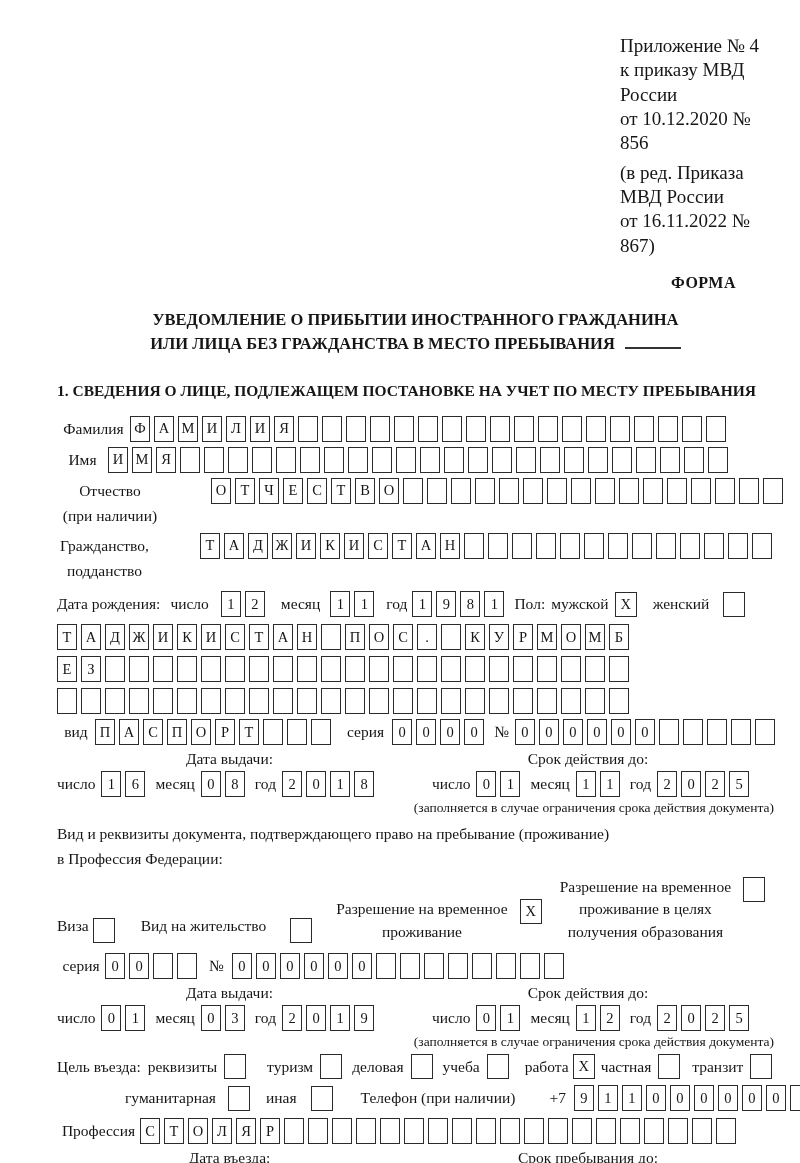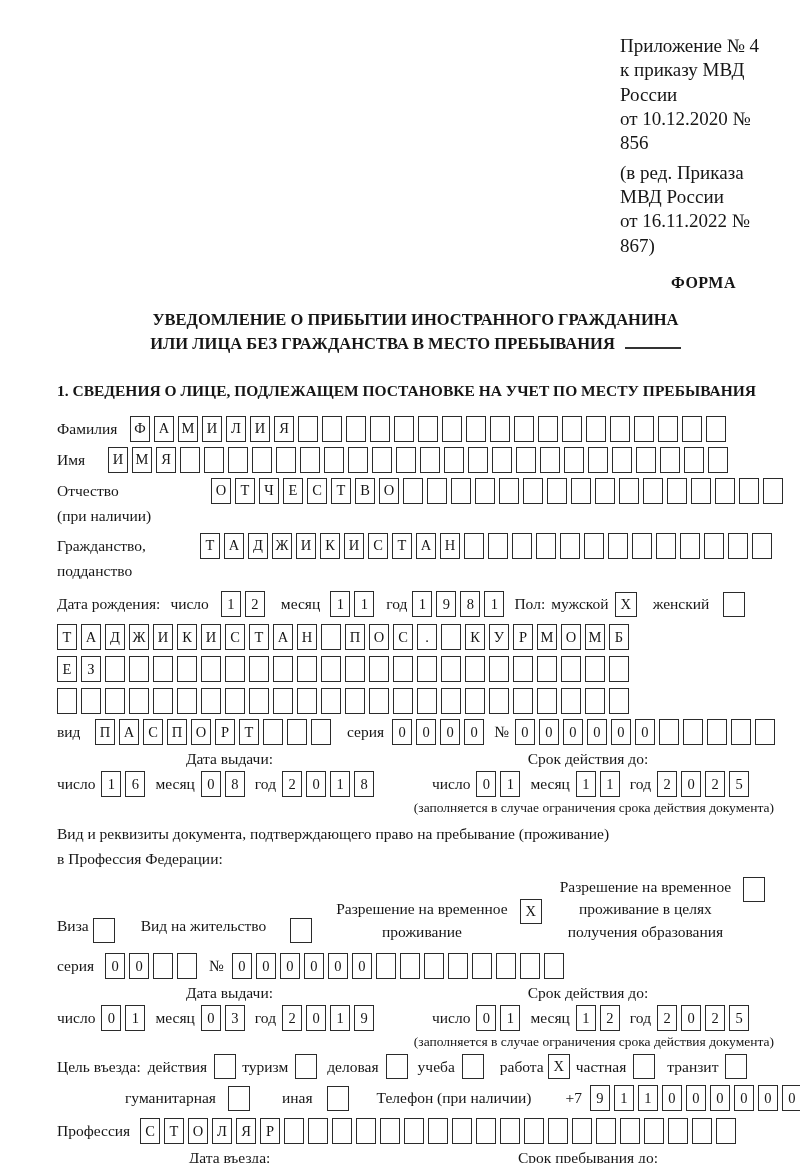--- a/index.html
+++ b/index.html
@@ -25,21 +25,21 @@
   
   .cells { display:inline-flex; gap:4px; flex:none; }
   .cell {
     display:inline-flex; width:20px; height:26px; flex:none;
     border:1.6px solid #2b2b2b; background:#fff;
     align-items:center; justify-content:center;
     font-size:14.5px;
   }
   .cb .cell { width:22px; height:25px; }
 
-  .frow { display:flex; align-items:center; margin-bottom:5px; }
+  .frow { display:flex; align-items:center; margin-bottom:5px;text-align:center; }
   .frow.top { align-items:flex-start;gap:48px; }
   .flabel { flex:none; }
   .flabel2 { flex:none; line-height:1.62; }
   .stack { display:flex; flex-direction:column; gap:6px; }
 
   .docline { text-align:center; font-weight:bold; margin:2px 0 6px 0; }
 
   .dates { margin:4px 0 2px 0; }
   .dates .cols { display:flex; }
   .dates .colL { width:345px; flex:none; }
@@ -523,26 +523,26 @@
             </span>
         </div>
       </div>
     </div>
     <div class="dnote">(заполняется в случае ограничения срока действия документа)</div>
   </div>
 
   <div class="frow" style="margin-top:2px">
     <span class="flabel">Цель въезда:</span>
     <span class="pair" style="margin-left:7px">
-        <span>действия</span>
+        <span>реквизиты</span>
         <span class="cells cb">
           <span class="cell"></span>
         </span>
       </span>
-    <span class="pair" style="margin-left:6px">
+    <span class="pair" style="margin-left:21px">
         <span>туризм</span>
         <span class="cells cb">
           <span class="cell"></span>
         </span>
       </span>
     <span class="pair" style="margin-left:10px">
         <span>деловая</span>
         <span class="cells cb">
           <span class="cell"></span>
         </span>
@@ -573,21 +573,21 @@
       </span>
   </div>
 
   <div class="frow" style="margin-top:6px">
     <span class="pair" style="margin-left:68px">
         <span>гуманитарная</span>
         <span class="cells cb" style="margin-left:12px">
           <span class="cell"></span>
         </span>
       </span>
-    <span class="pair" style="margin-left:32px">
+    <span class="pair" style="margin-left:16px">
         <span>иная</span>
         <span class="cells cb" style="margin-left:14px">
           <span class="cell"></span>
         </span>
       </span>
     <span class="flabel" style="margin-left:28px">Телефон (при наличии)</span>
     <span class="flabel" style="margin-left:34px">+7</span>
     <span class="cells" style="margin-left:8px">
         <span class="cell">9</span>
         <span class="cell">1</span>

